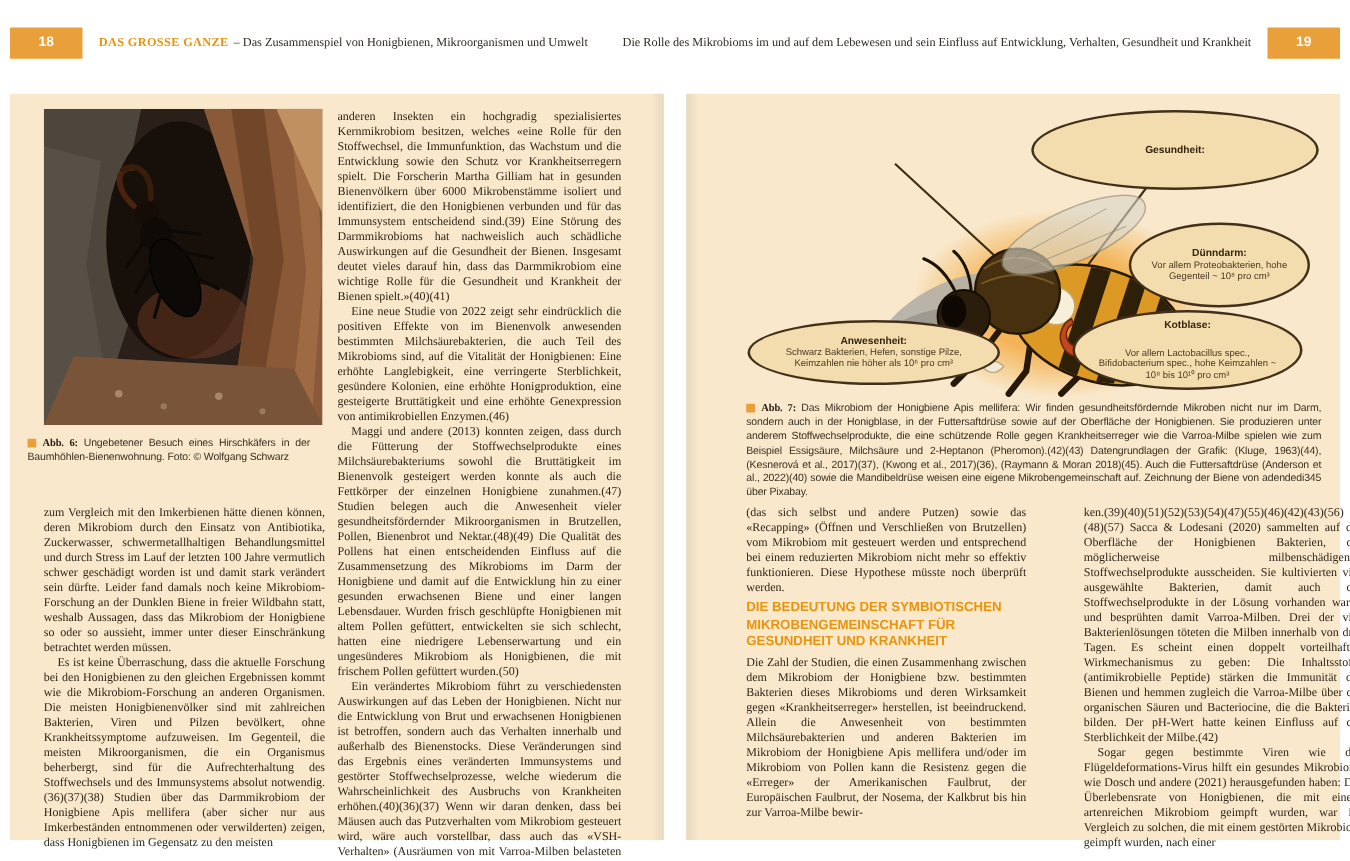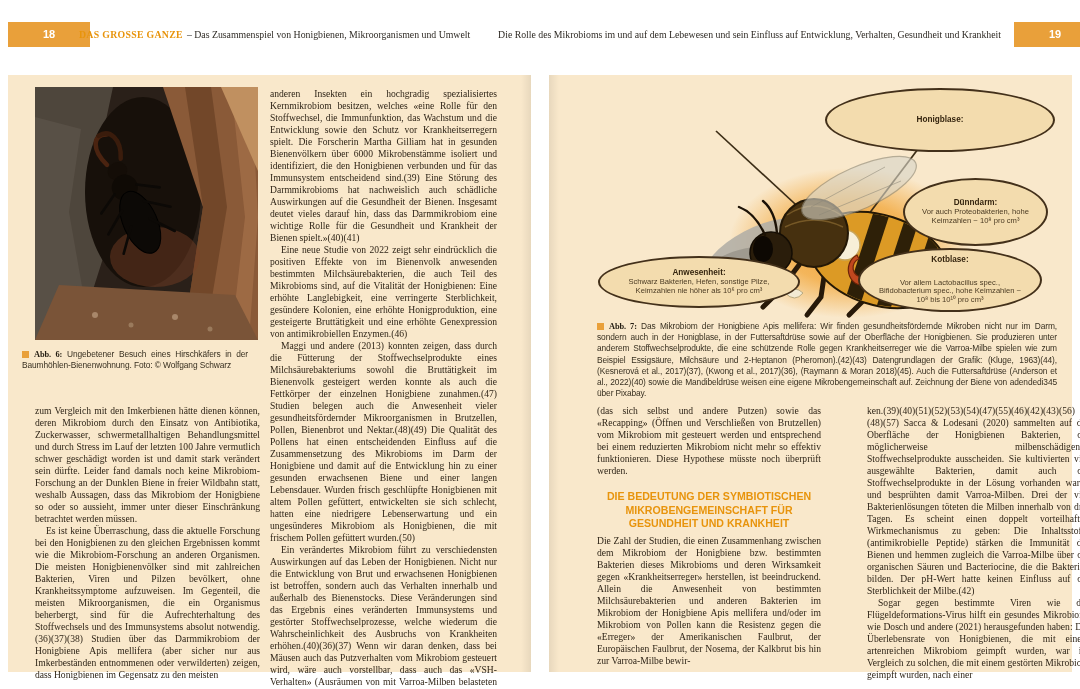--- a/index.html
+++ b/index.html
@@ -1,21 +1,21 @@
 <!DOCTYPE html>
 <html lang="de"><head>
 <meta charset="utf-8">
 <style>
   html,body{margin:0;padding:0;}
   body{width:1080px;height:689px;background:#ffffff;overflow:hidden;
        font-family:"Liberation Serif", serif;}
   .sheet{position:relative;width:1080px;height:689px;background:#ffffff;}
 
   
-  .pagenum{position:absolute;top:22px;width:82px;height:25px;background:#e9a03a;
+  .pagenum{position:absolute;top:22px;width:58px;height:25px;background:#e9a03a;
            color:#fff;font-family:"Liberation Sans",sans-serif;font-weight:bold;
            font-size:11px;line-height:25px;text-align:center;}
   .pagenum.left{left:8px;}
   .pagenum.right{left:1014px;}
   .runhead{position:absolute;top:22px;height:25px;line-height:25px;
            font-family:Liberation Serif, serif;font-size:9.8px;color:#2e2a24;
            white-space:nowrap;}
   .runhead.left{left:79px;}
   .runhead.right{right:79px;}
   .kicker{color:#e8940c;font-weight:bold;letter-spacing:.3px;margin-right:4px;}
@@ -52,22 +52,22 @@
   .diagram svg{position:absolute;left:0;top:0;}
   .callout{position:absolute;box-sizing:border-box;border:2px solid #43301a;
        border-radius:50%;background:#f3dcae;display:flex;flex-direction:column;
        justify-content:center;text-align:center;
        font-family:"Liberation Sans",sans-serif;color:#4a3a22;
        font-size:7.6px;line-height:8.8px;padding:2px 18px;}
   .callout .ct{font-weight:bold;font-size:8.2px;line-height:9.5px;color:#35250f;}
 
   
   .sec-head{font-family:"Liberation Sans",sans-serif;font-weight:bold;
-       color:#e8940c;font-size:10.6px;line-height:13.5px;margin:13px 0 4px 0;
-       text-align:center;}
+       color:#e8940c;font-size:10.6px;line-height:13.5px;margin:3px 0 4px 0;
+       text-align:left;}
 </style>
 </head>
 <body>
 
 <div class="sheet">
 
   <div class="pagenum left">18</div>
   <div class="runhead left">
     <span class="kicker">DAS GROSSE GANZE</span><span>– Das Zusammenspiel von Honigbienen, Mikroorganismen und Umwelt</span>
   </div>
@@ -182,25 +182,25 @@
 
         <ellipse cx="310" cy="113" rx="62" ry="21" fill="#d8d5c8" opacity=".62" stroke="#8d8877" stroke-width="1.2" transform="rotate(-24 310 113)"></ellipse>
         <path d="M262,132 L336,92 M270,140 L352,106" stroke="#8d8877" stroke-width=".8" opacity=".7"></path>
 
         <path d="M236,218 q10,-8 18,0 q-8,10 -18,0 z" fill="#f2ead4" stroke="#b9a97e" stroke-width="1"></path>
 
         <path d="M396,212 L410,222 L398,220 Z" fill="#1c1206"></path>
       </svg>
 
       <div class="callout" style="left:276px;top:13px;width:230px;height:64px;">
-        <div class="ct">Honigblase:</div>
+        <div class="ct">Gesundheit:</div>
       </div>
       <div class="callout" style="left:354px;top:103px;width:145px;height:68px;padding:2px 12px;">
         <div class="ct">Dünndarm:</div>
-        <div>Vor auch Proteobakterien, hohe Keimzahlen ~ 10⁸ pro cm³</div>
+        <div>Vor allem Proteobakterien, hohe Gegenteil ~ 10⁸ pro cm³</div>
       </div>
       <div class="callout" style="left:49px;top:181px;width:202px;height:52px;padding:2px 14px;">
         <div class="ct">Anwesenheit:</div>
         <div>Schwarz Bakterien, Hefen, sonstige Pilze, Keimzahlen nie höher als 10⁶ pro cm³</div>
       </div>
       <div class="callout" style="left:309px;top:173px;width:184px;height:64px;padding:2px 14px;gap:14px;">
         <div class="ct">Kotblase:</div>
         <div>Vor allem Lactobacillus spec., Bifidobacterium spec., hohe Keimzahlen ~ 10⁸ bis 10¹⁰ pro cm³</div>
       </div>
     </div>

